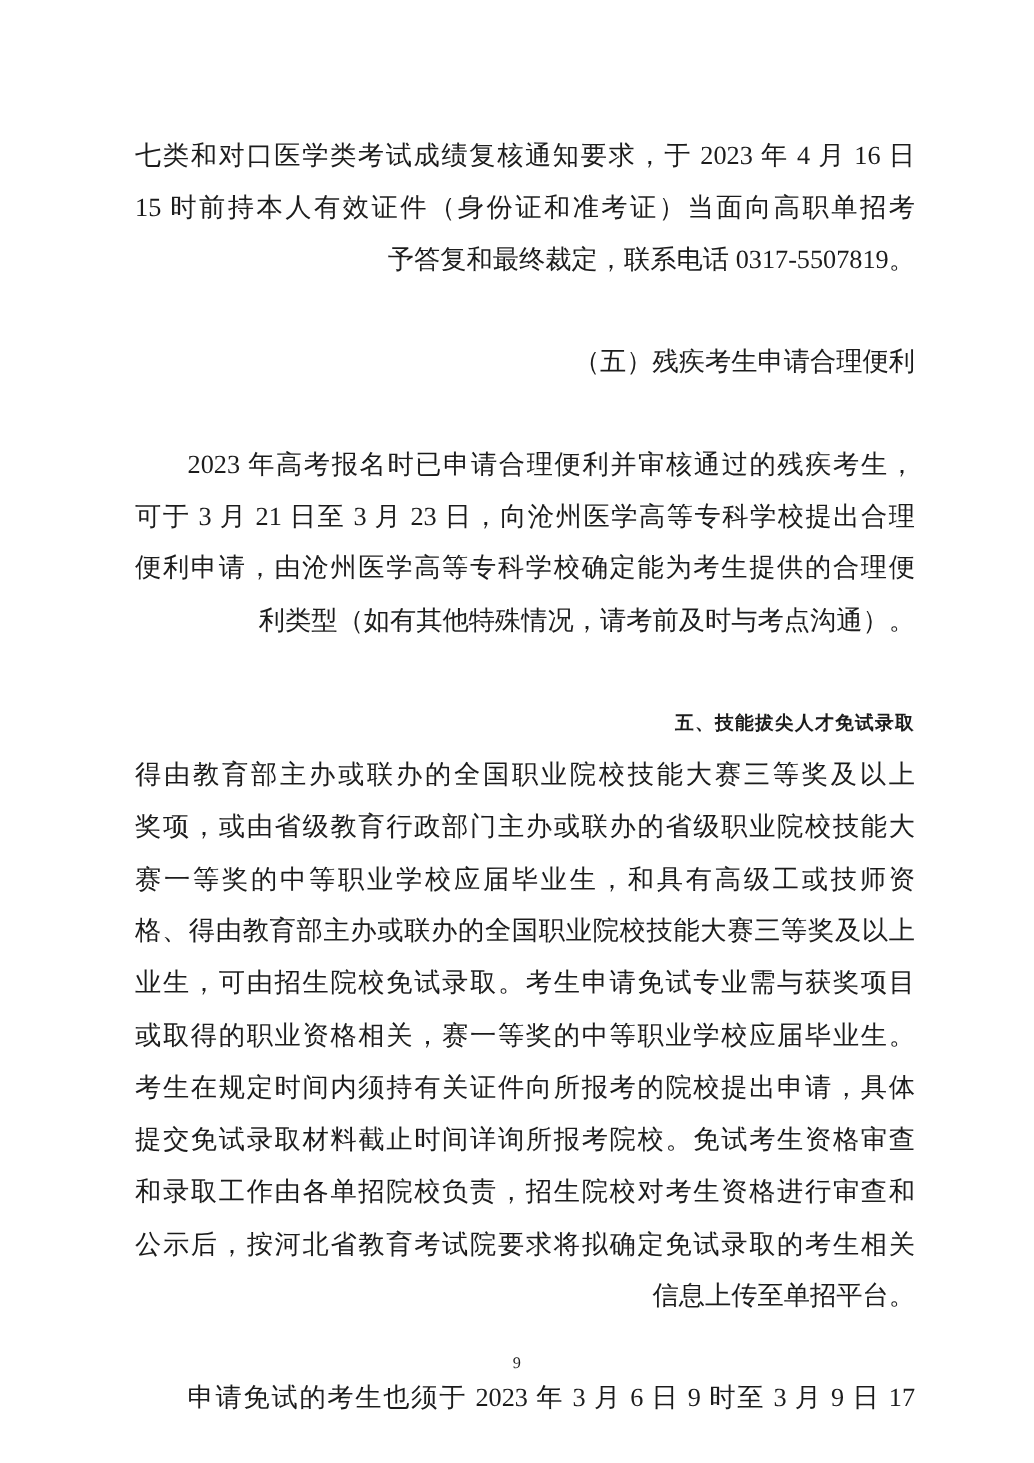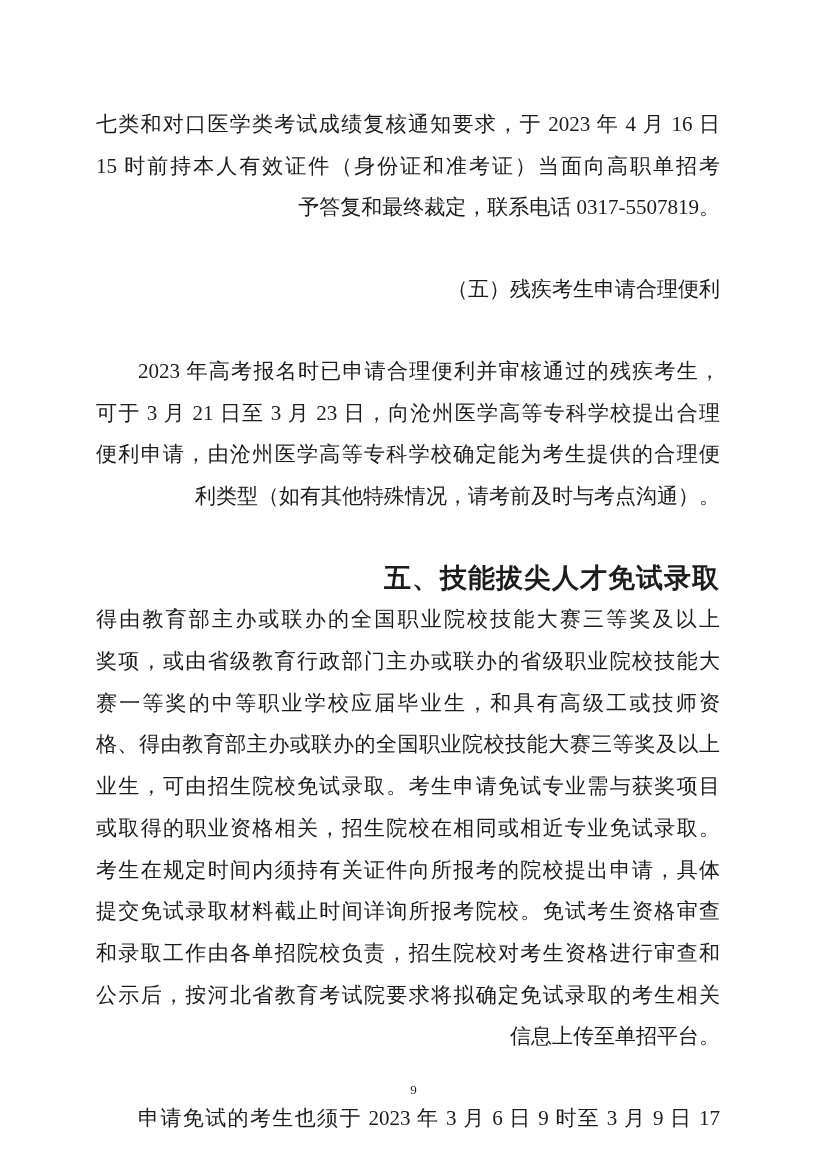--- a/index.html
+++ b/index.html
@@ -11,42 +11,42 @@
     position: relative;
     width: 827px;
     height: 1170px;
     background: #ffffff;
     overflow: hidden;
     font-family: "Liberation Serif", "DejaVu Serif", serif;
     color: #1c1c1c;
   }
   .text-block {
     position: absolute;
-    left: 96px;
+    left: 108px;
     top: 104px;
     width: 624px;
     font-size: 21px;
     line-height: 41.7px;
   }
   .line {
     text-align: right;
     white-space: normal;
   }
   .line.fill {
     text-align: justify;
     text-align-last: justify;
   }
   .line.indent {
     text-indent: 2em;
     margin-top: 40px;
   }
   .line.heading {
     font-family: "Liberation Sans", "DejaVu Sans", sans-serif;
     font-weight: 700;
-    font-size: 27px;
+    font-size: 15px;
     letter-spacing: 1px;
   }
   .page-number {
     position: absolute;
     top: 1082px;
     left: 0;
     width: 100%;
     text-align: center;
     font-size: 13px;
     color: #1c1c1c;
@@ -64,21 +64,21 @@
       <div class="line indent fill">2023 年高考报名时已申请合理便利并审核通过的残疾考生，</div>
       <div class="line fill">可于 3 月 21 日至 3 月 23 日，向沧州医学高等专科学校提出合理</div>
       <div class="line fill">便利申请，由沧州医学高等专科学校确定能为考生提供的合理便</div>
       <div class="line">利类型（如有其他特殊情况，请考前及时与考点沟通）。</div>
       <div class="line indent heading">五、技能拔尖人才免试录取</div>
       <div class="line fill">得由教育部主办或联办的全国职业院校技能大赛三等奖及以上</div>
       <div class="line fill">奖项，或由省级教育行政部门主办或联办的省级职业院校技能大</div>
       <div class="line fill">赛一等奖的中等职业学校应届毕业生，和具有高级工或技师资</div>
       <div class="line fill">格、得由教育部主办或联办的全国职业院校技能大赛三等奖及以上</div>
       <div class="line fill">业生，可由招生院校免试录取。考生申请免试专业需与获奖项目</div>
-      <div class="line fill">或取得的职业资格相关，招生院校在相同或相近专业免试录取。</div>
+      <div class="line fill">或取得的职业资格相关，赛一等奖的中等职业学校应届毕业生。</div>
       <div class="line fill">考生在规定时间内须持有关证件向所报考的院校提出申请，具体</div>
       <div class="line fill">提交免试录取材料截止时间详询所报考院校。免试考生资格审查</div>
       <div class="line fill">和录取工作由各单招院校负责，招生院校对考生资格进行审查和</div>
       <div class="line fill">公示后，按河北省教育考试院要求将拟确定免试录取的考生相关</div>
       <div class="line">信息上传至单招平台。</div>
       <div class="line indent fill">申请免试的考生也须于 2023 年 3 月 6 日 9 时至 3 月 9 日 17</div>
     </div>
 
   <div class="page-number">9</div>
 </div>

